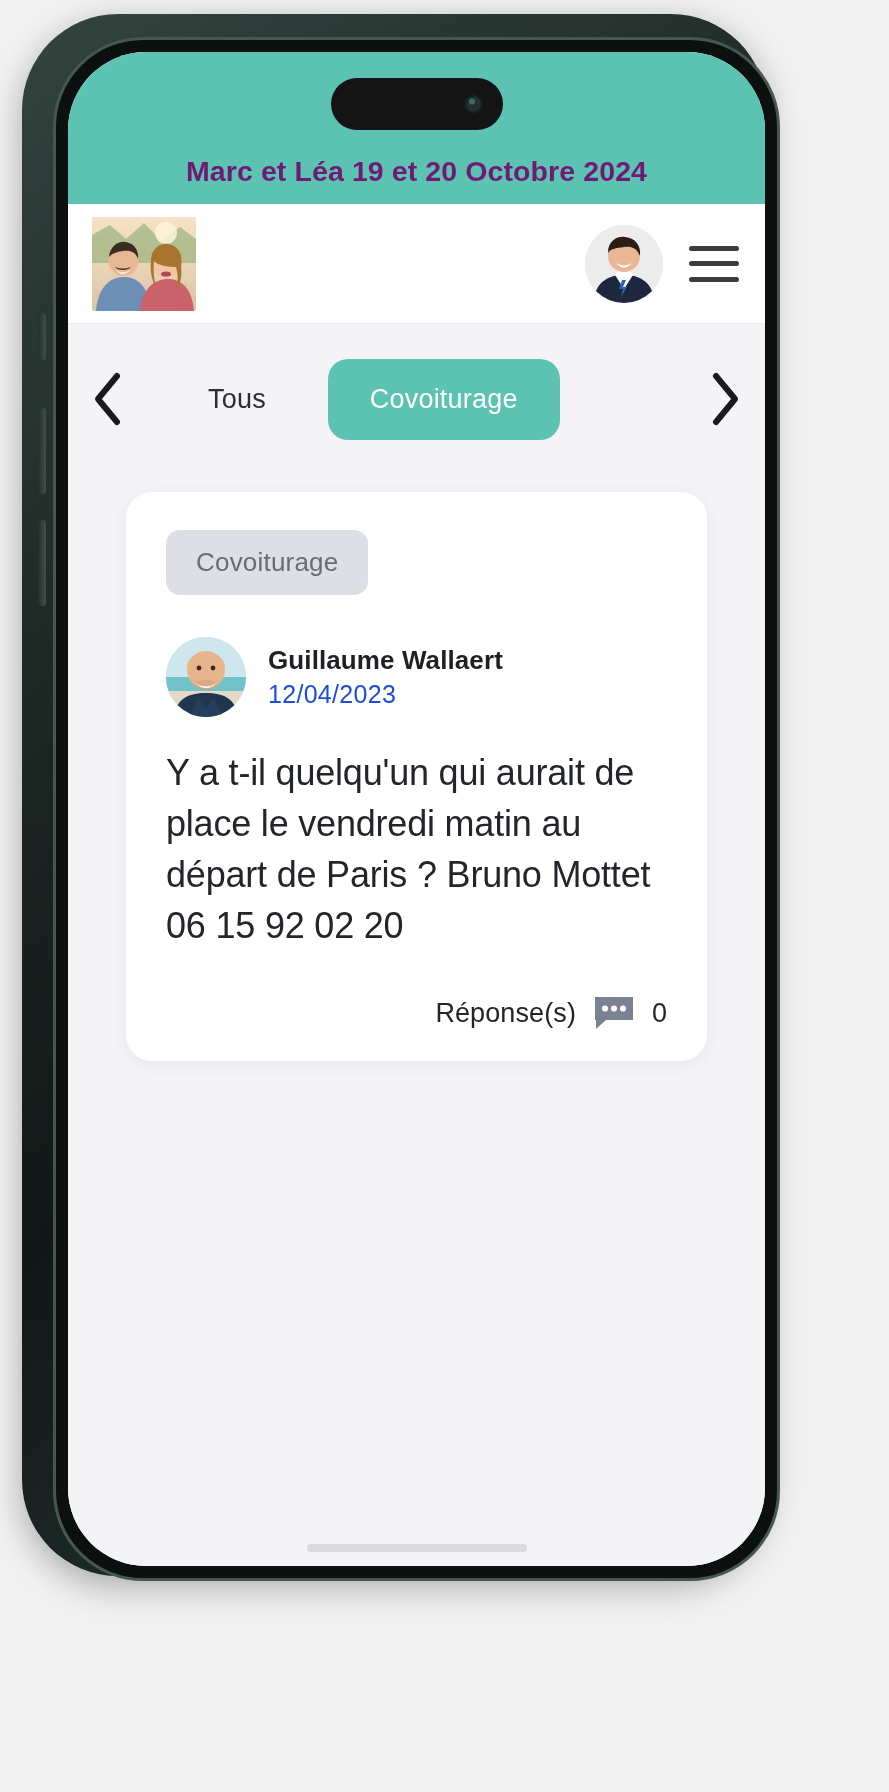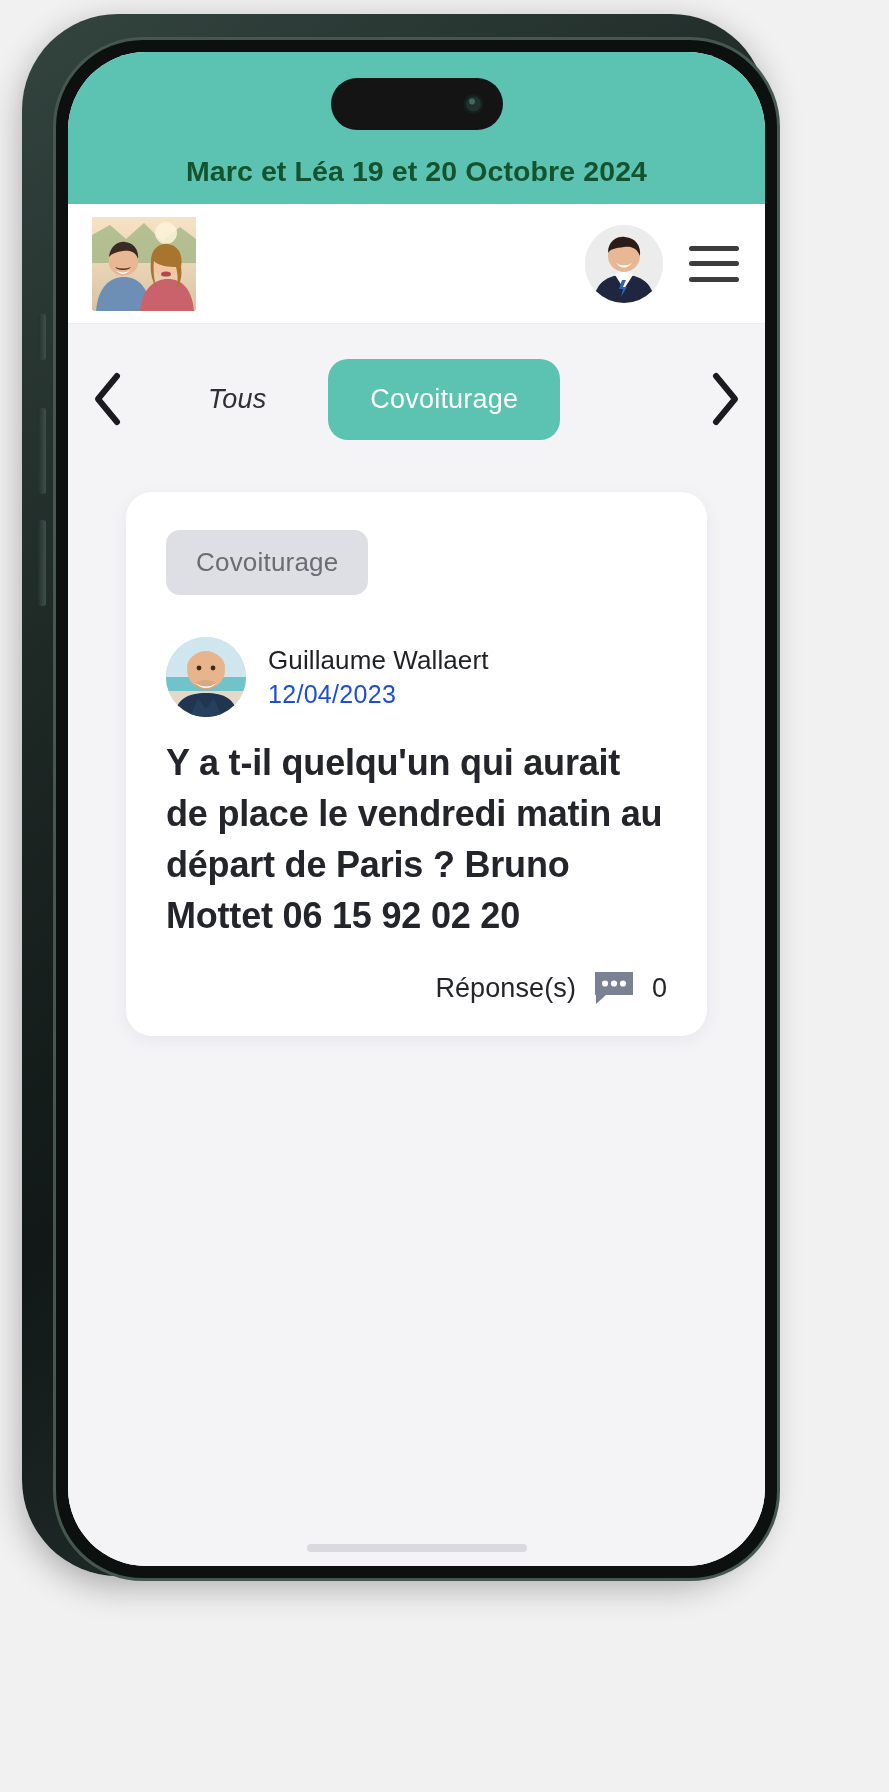--- a/index.html
+++ b/index.html
@@ -102,21 +102,21 @@
   .island-cam::after {
     content: "";
     position: absolute;
     left: 5px; top: 4px;
     width: 6px; height: 6px;
     border-radius: 50%;
     background: #3c6b60;
   }
 
   .event-title {
-    color: #14532d;
+    color: #701a75;
     font-size: 28.5px;
     font-weight: 700;
     letter-spacing: 0.1px;
     white-space: nowrap;
   }
 
   
   .navbar {
     height: 120px;
     background: #ffffff;
@@ -210,21 +210,21 @@
   .tab {
     flex: 0 0 auto;
     font-size: 27px;
     color: #2e2e33;
     padding: 22px 34px;
     border-radius: 18px;
     white-space: nowrap;
     cursor: pointer;
     letter-spacing: 0.2px;
   }
-  .tab.first { margin-left: 42px; font-style: italic; }
+  .tab.first { margin-left: 42px; }
   .tab.active {
     background: #5cc3b2;
     color: #ffffff;
     padding: 25px 42px;
     border-radius: 20px;
     margin: 0 28px;
   }
   .tab.clipped {
     overflow: hidden;
     max-width: 30px;
@@ -263,41 +263,41 @@
     border-radius: 50%;
     overflow: hidden;
     flex: 0 0 auto;
     background: #bcd9e2;
   }
   .author-avatar svg { display: block; width: 100%; height: 100%; }
 
   .author-meta { display: flex; flex-direction: column; gap: 4px; }
   .author-name {
     font-size: 26px;
-    font-weight: 400;
+    font-weight: 700;
     color: #1f2024;
     letter-spacing: 0.1px;
   }
   .author-date {
     font-size: 25px;
     color: #1d4ed8;
     letter-spacing: 0.3px;
   }
 
   .post-body {
-    margin-top: 20px;
+    margin-top: 30px;
     font-size: 36px;
     line-height: 1.42;
-    font-weight: 700;
+    font-weight: 400;
     color: #23252b;
     letter-spacing: -0.2px;
   }
 
   .card-footer {
-    margin-top: 29px;
+    margin-top: 44px;
     display: flex;
     align-items: center;
     justify-content: flex-end;
     gap: 16px;
   }
   .reply-label {
     font-size: 27px;
     color: #23252b;
     letter-spacing: 0.1px;
   }

